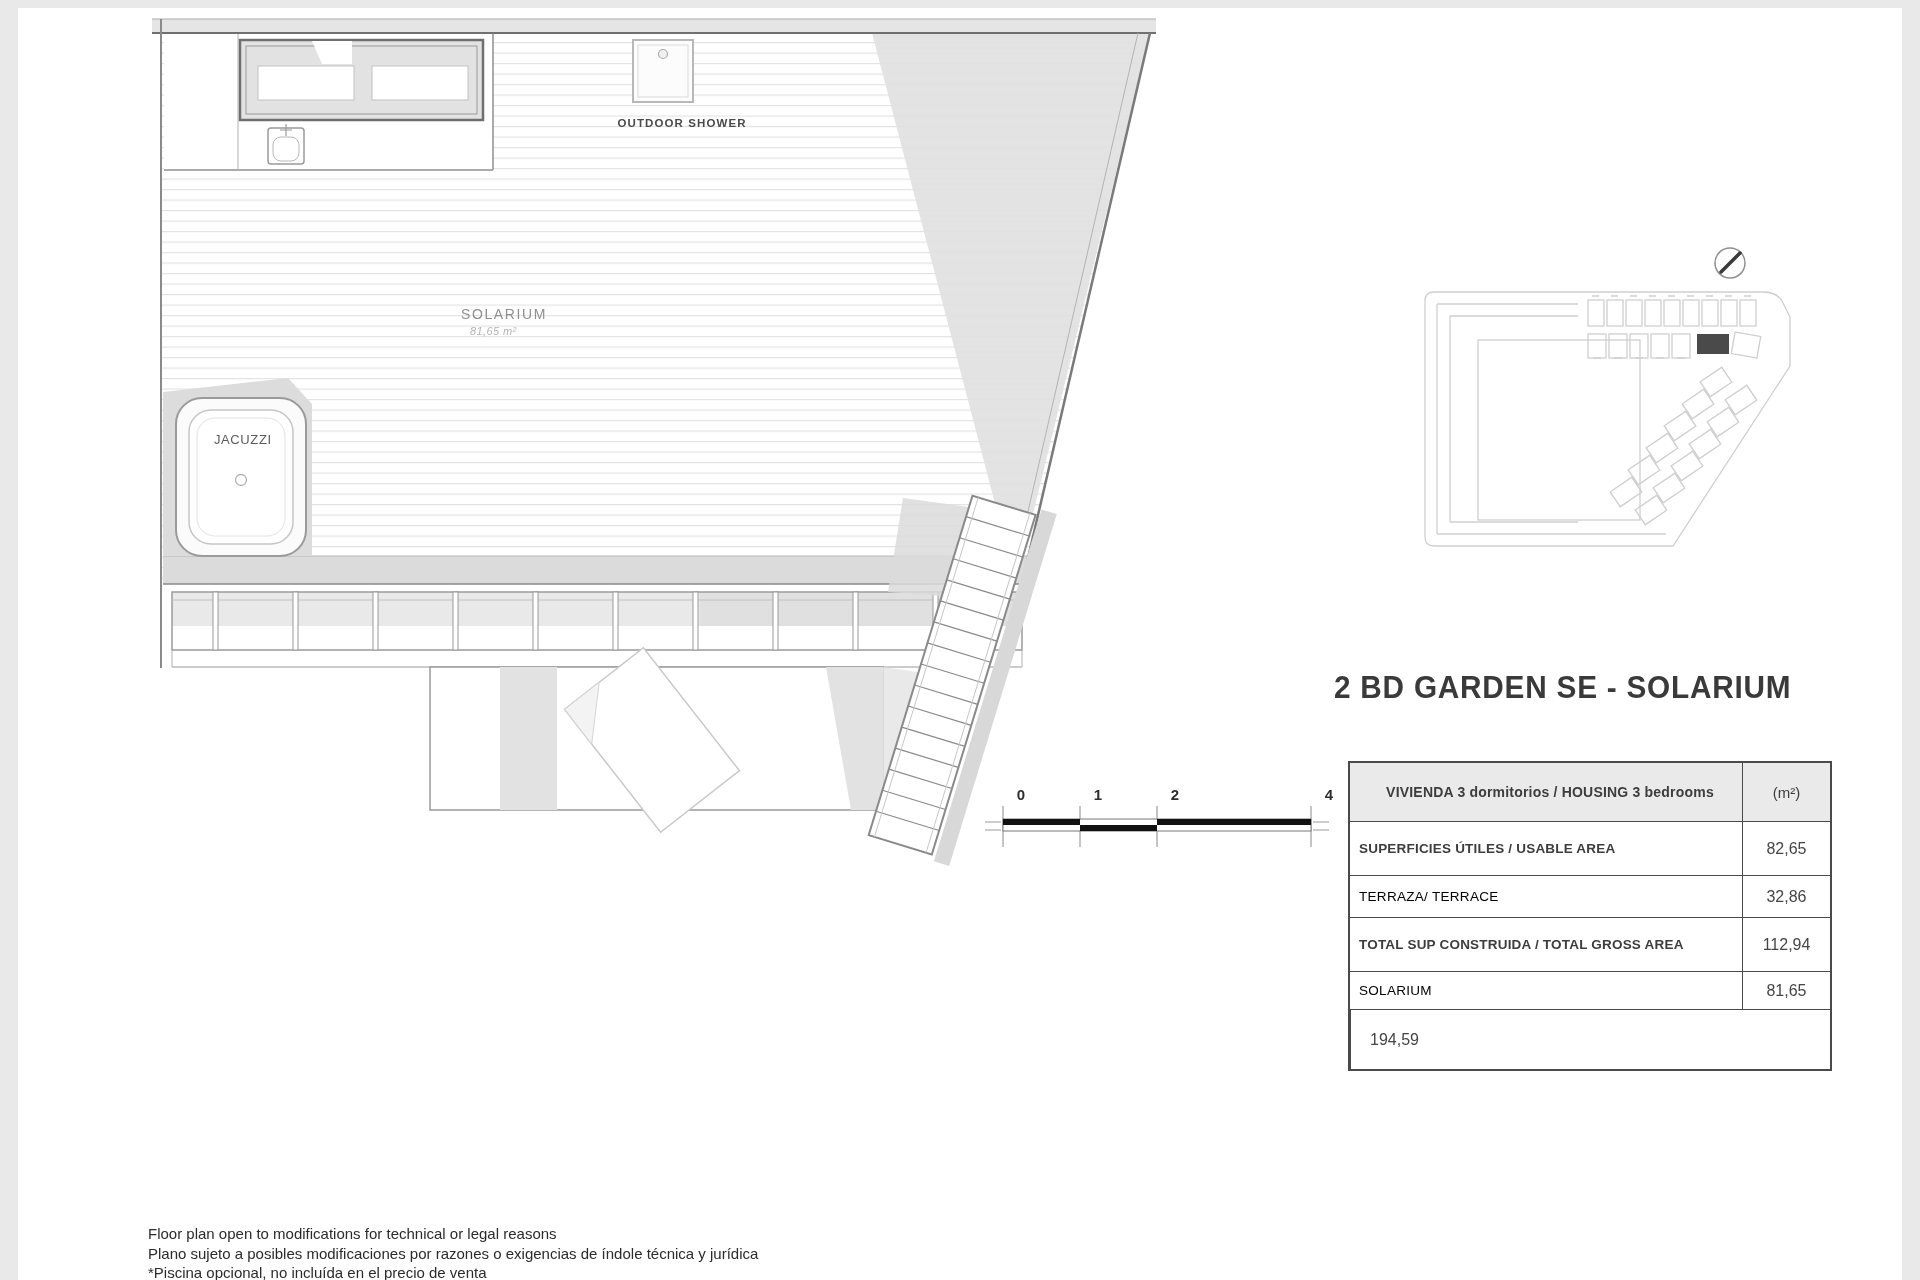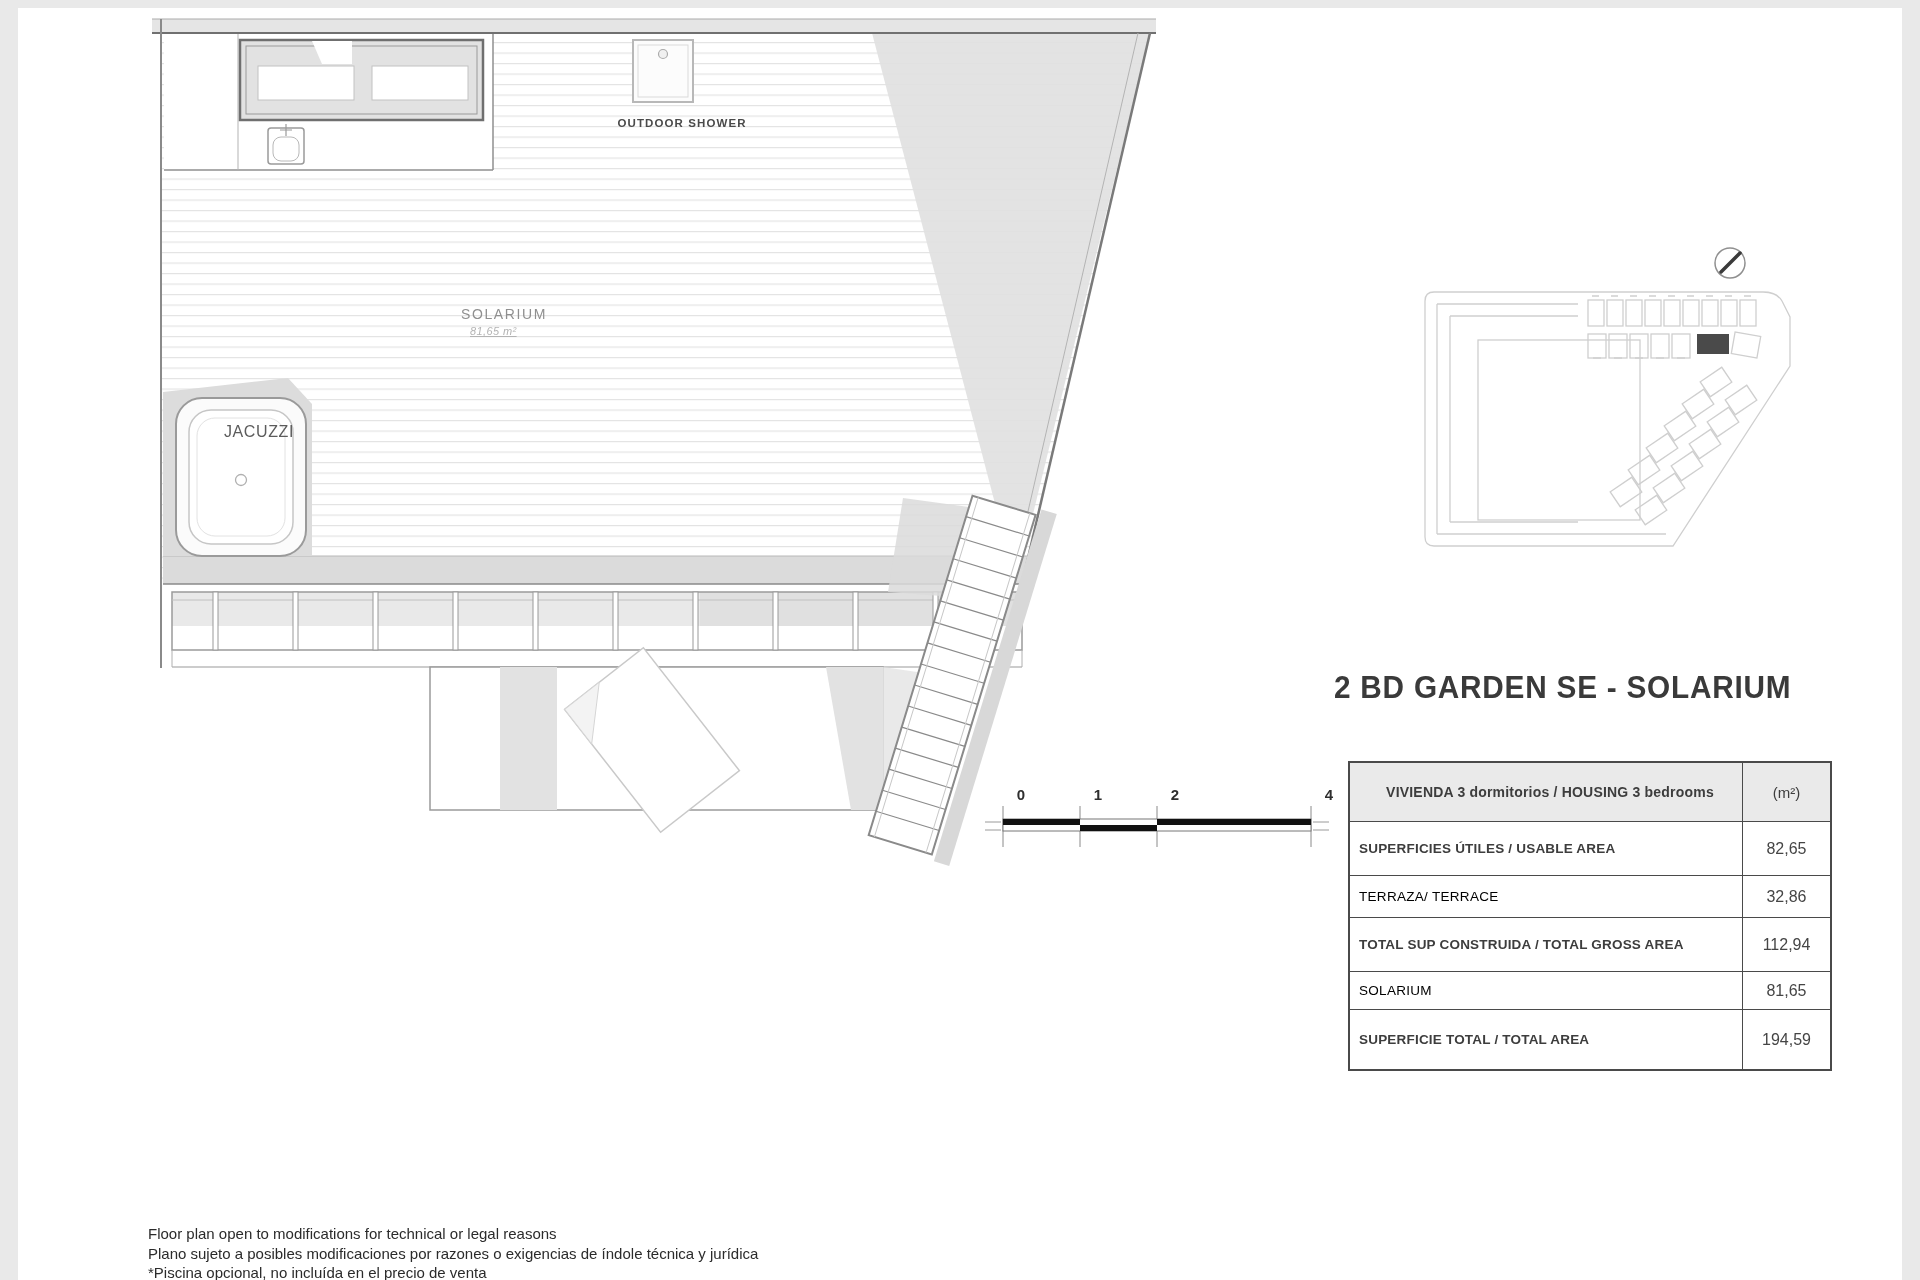--- a/index.html
+++ b/index.html
@@ -5,22 +5,22 @@
   html,body{margin:0;padding:0;background:#e9e9e9;width:1920px;height:1280px;overflow:hidden;
     font-family:"Liberation Sans", sans-serif;}
   .page{position:absolute;left:18px;top:8px;width:1884px;height:1272px;background:#ffffff;}
   .abs{position:absolute;}
   svg{display:block;}
   
   .lbl{position:absolute;color:#4f4f4f;white-space:nowrap;}
   .lbl-solarium{left:410px;top:298px;width:152px;text-align:center;font-size:14px;
     letter-spacing:1.6px;color:#8f8f8f;}
   .lbl-solarium-area{left:452px;top:317px;font-size:11px;font-style:italic;color:#b3b3b3;
-    letter-spacing:.4px;text-decoration:underline;}
-  .lbl-jacuzzi{left:196px;top:415px;width:90px;text-align:center;font-size:16px;
+    letter-spacing:.4px;}
+  .lbl-jacuzzi{left:196px;top:424px;width:90px;text-align:left;font-size:13px;
     color:#5c5c5c;letter-spacing:.6px;}
   .lbl-shower{left:578px;top:109px;width:172px;text-align:center;font-size:11.5px;
     color:#4a4a4a;letter-spacing:1.1px;font-weight:bold;}
   .scale-num{position:absolute;top:778px;width:24px;text-align:center;font-size:15px;
     font-weight:600;color:#2e2e2e;}
   
   .plan-title{position:absolute;left:1316px;top:662px;font-size:31px;font-weight:bold;
     color:#3a3a3a;letter-spacing:.8px;transform:scaleX(.96);transform-origin:left top;
     white-space:nowrap;}
   
@@ -253,21 +253,20 @@
     </div>
     <div class="t-row bold h54">
       <div class="t-label">TOTAL SUP CONSTRUIDA / TOTAL GROSS AREA</div>
       <div class="t-value">112,94</div>
     </div>
     <div class="t-row light h38">
       <div class="t-label">SOLARIUM</div>
       <div class="t-value">81,65</div>
     </div>
     <div class="t-row bold h60">
-      <div class="t-label">SUPERFICIE TOTAL / TOTAL AREA</div>
       <div class="t-value">194,59</div>
     </div>
   </div>
 
   <div class="footer">
     <div>Floor plan open to modifications for technical or legal reasons</div>
     <div>Plano sujeto a posibles modificaciones por razones o exigencias de índole técnica y jurídica</div>
     <div>*Piscina opcional, no incluída en el precio de venta</div>
 
   </div>

